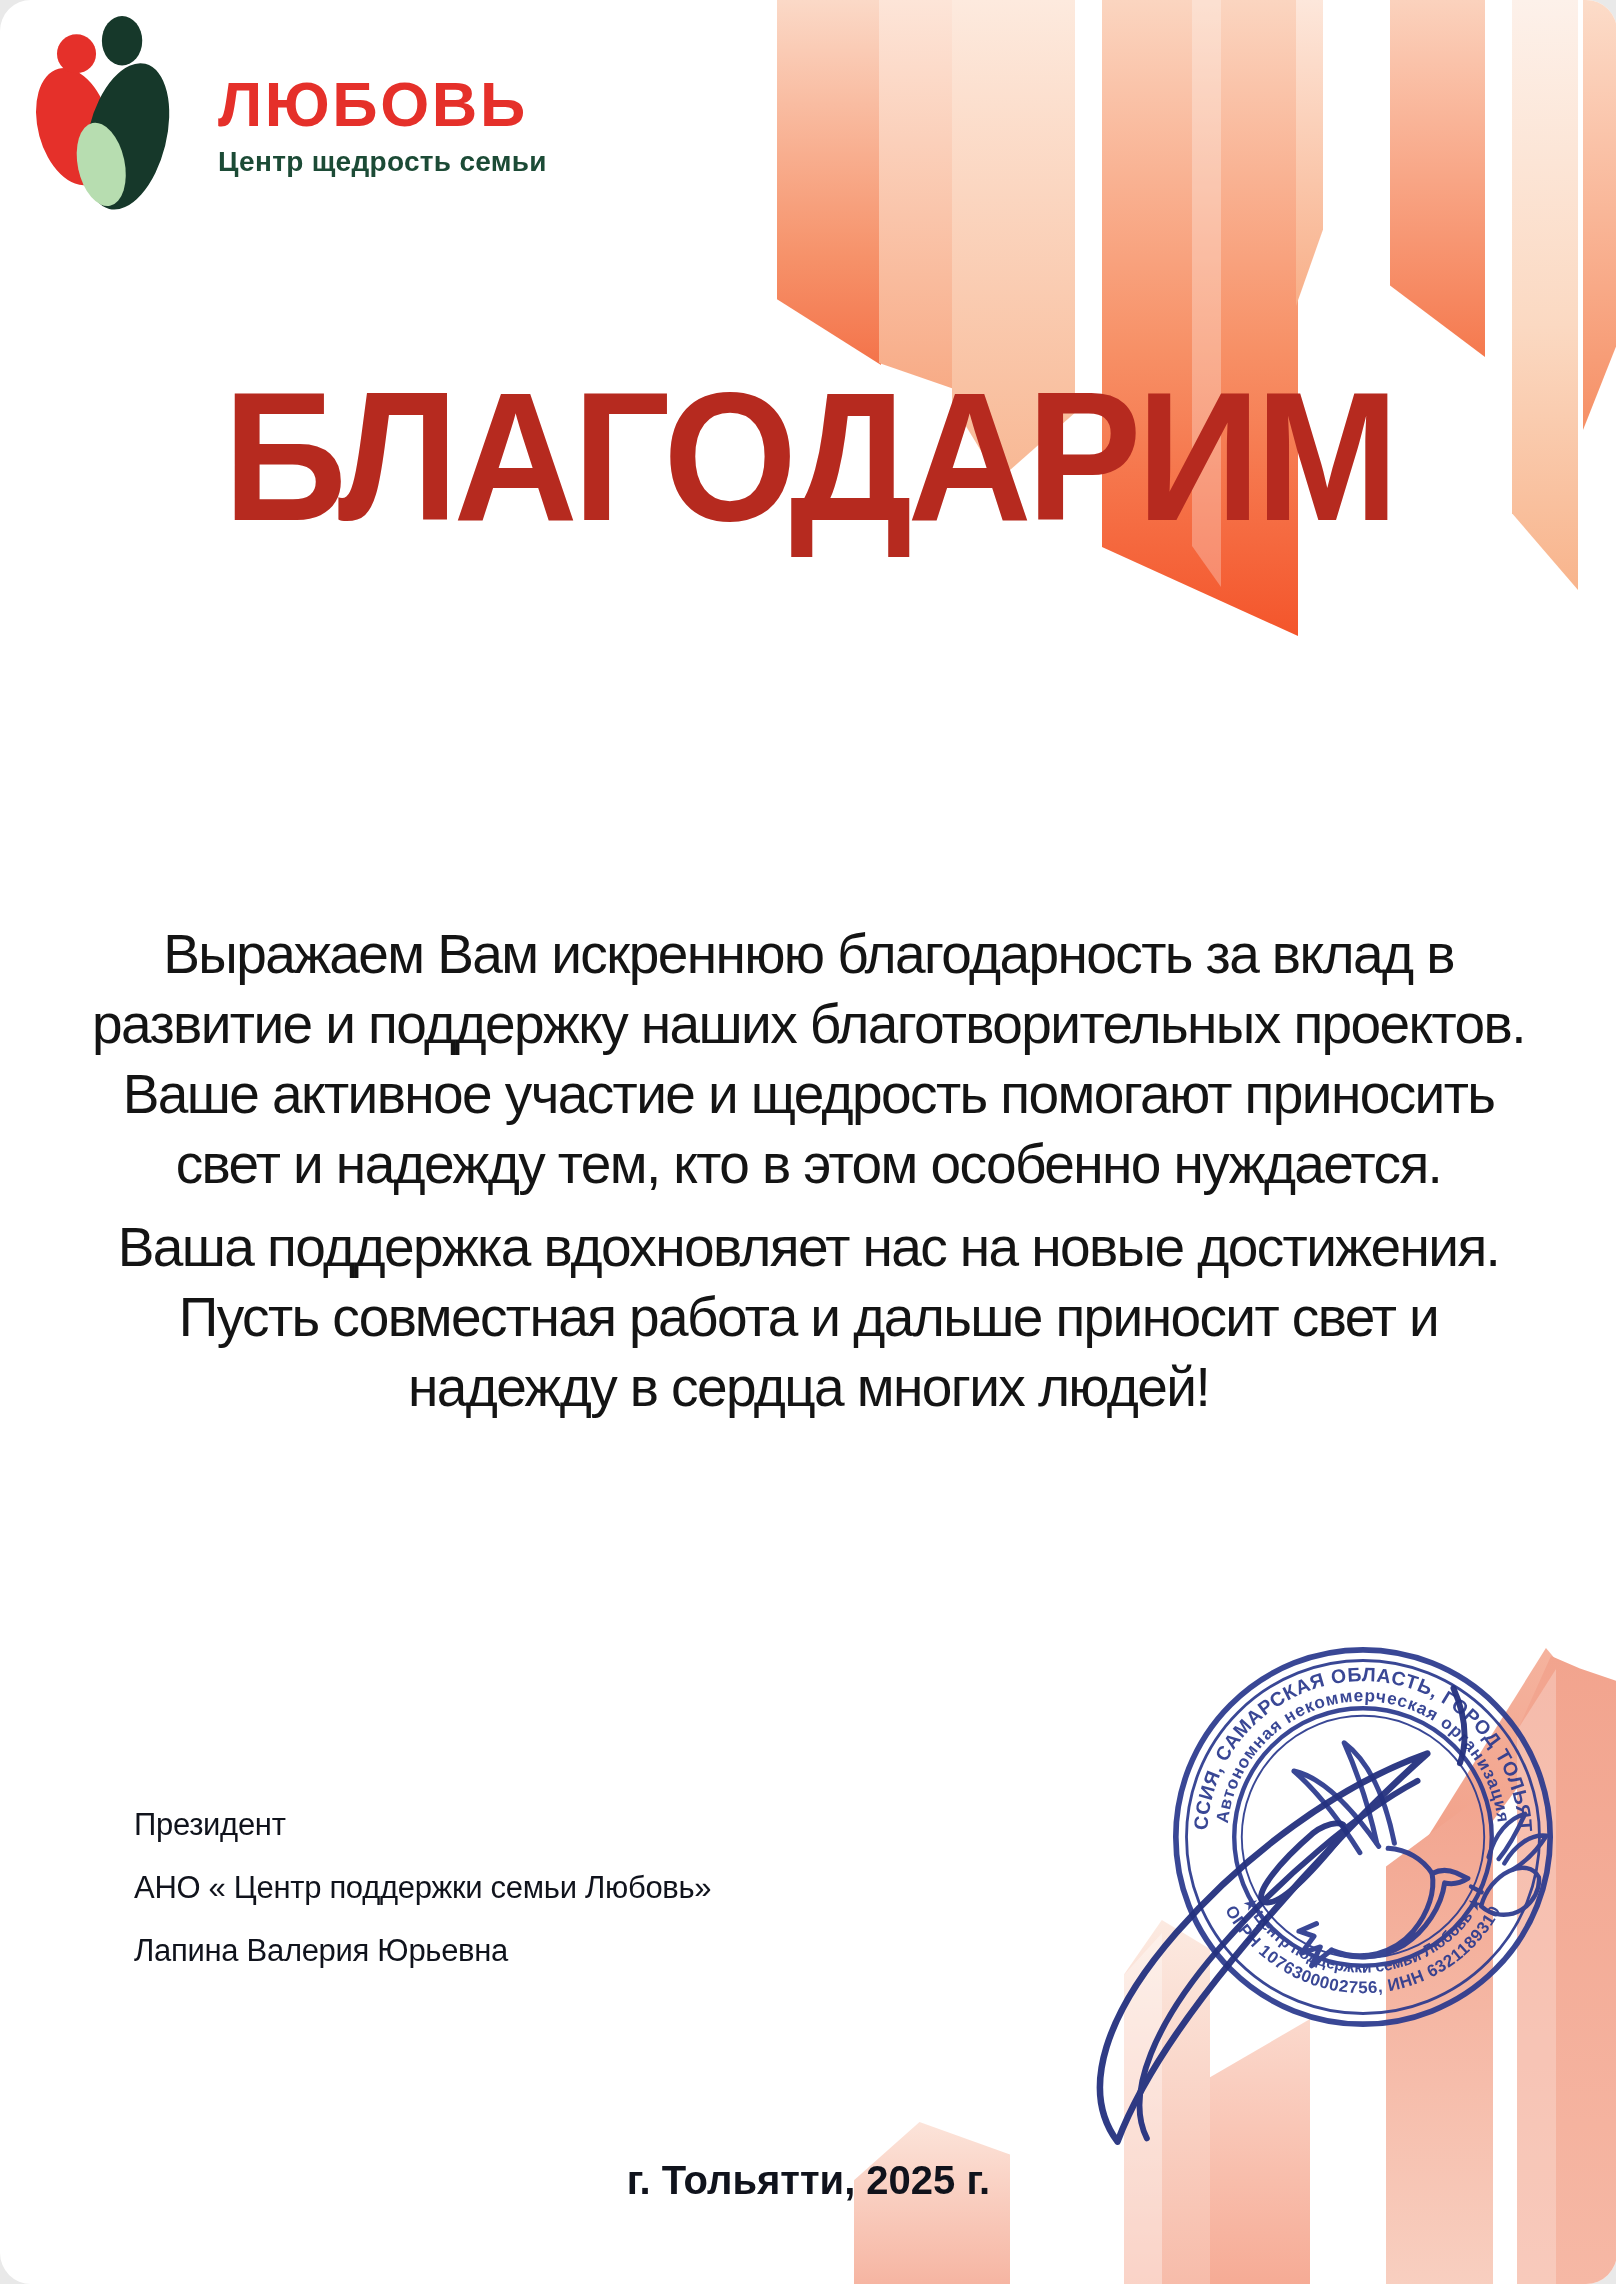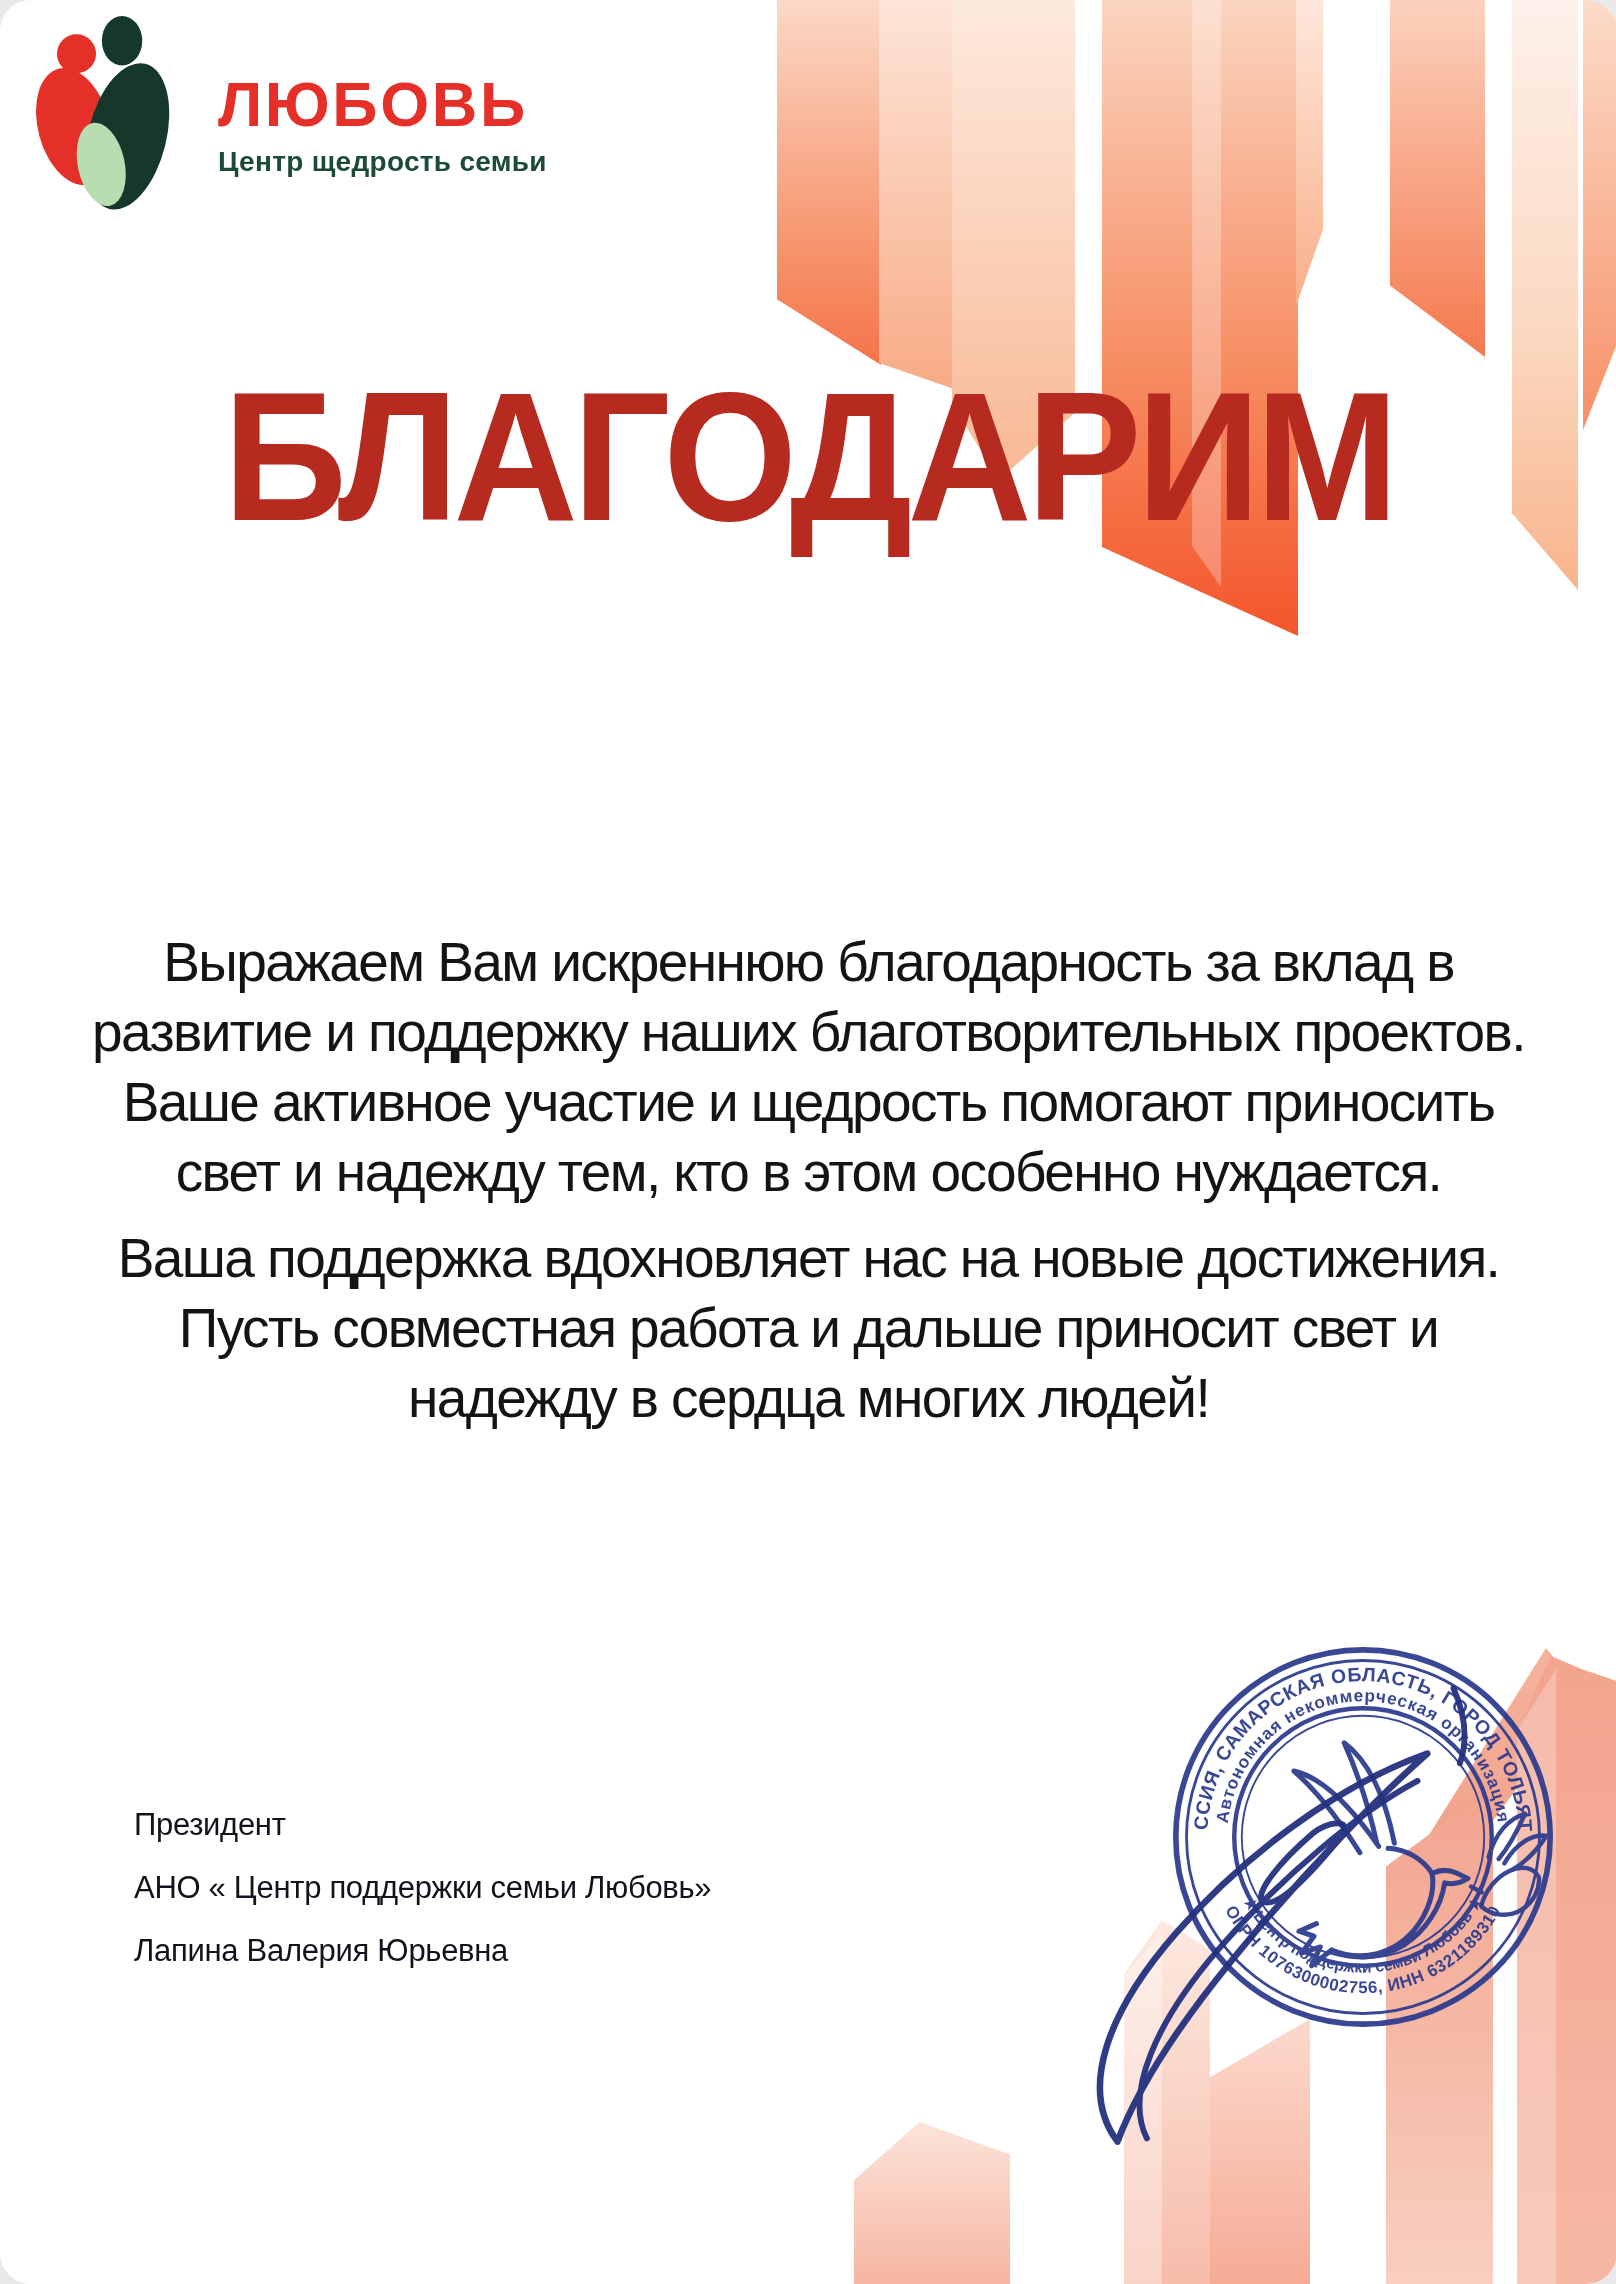--- a/index.html
+++ b/index.html
@@ -32,21 +32,21 @@
   .logo-name{font-size:63px;font-weight:bold;color:#e5302a;letter-spacing:2.6px;line-height:1;}
   .logo-sub{font-size:28px;font-weight:bold;color:#1c4b36;margin-top:10.4px;letter-spacing:0.3px;}
   
   .title{position:absolute;left:0;right:0;top:365px;z-index:2;text-align:center;
     font-size:183px;font-weight:bold;color:#b62a1f;letter-spacing:-5.2px;line-height:183px;
     transform:scaleX(.94);}
   .recipient{position:absolute;left:59px;right:59px;top:590px;z-index:2;text-align:center;
     font-size:55px;font-weight:bold;color:#14161f;line-height:80px;letter-spacing:-0.7px;}
   .bodytext{position:absolute;left:39px;right:39px;top:911px;z-index:2;text-align:center;
     font-size:55px;font-weight:normal;color:#141414;line-height:70px;letter-spacing:-1.6px;}
-  .bodytext p{margin:16px;white-space:pre-line;}
+  .bodytext p{margin:8px;white-space:pre-line;}
   .bodytext p.p2{margin-top:13px;}
   .bodytext p.p3{margin-top:44px;}
   .signatory{position:absolute;left:134px;top:1793px;z-index:2;
     font-size:31px;font-weight:normal;color:#10131c;line-height:63px;letter-spacing:-0.3px;}
   .date{position:absolute;left:0;right:0;top:2154px;z-index:2;text-align:center;
     font-size:40px;font-weight:bold;color:#10131c;line-height:52px;}
   
   .stamp{position:absolute;left:1162px;top:1636px;width:402px;height:402px;z-index:3;opacity:.93;}
   .autograph{position:absolute;left:1062px;top:1610px;width:535px;height:574px;z-index:4;opacity:.95;}
   .stamp text{font-family:"Liberation Sans",sans-serif;font-weight:bold;fill:#2b3a8e;}
@@ -100,20 +100,21 @@
 Пусть совместная работа и дальше приносит свет и
 надежду в сердца многих людей!</p>
   </div>
 
   <div class="signatory">
     <div>Президент</div>
     <div>АНО « Центр поддержки семьи Любовь»</div>
     <div>Лапина Валерия Юрьевна</div>
   </div>
 
+  <div class="date">г. Тольятти, 2025 г.</div>
 
   <svg class="stamp" viewBox="0 0 640 640">
     <g fill="none" stroke="#2b3a8e">
       <circle cx="320" cy="320" r="298" stroke-width="9"></circle>
       <circle cx="320" cy="320" r="281" stroke-width="4.5"></circle>
       <circle cx="320" cy="320" r="205" stroke-width="7"></circle>
       <circle cx="320" cy="320" r="193" stroke-width="3"></circle>
     </g>
     <defs>
       <path id="arc-outer-top" d="M 72 320 A 248 248 0 0 1 568 320"></path>

